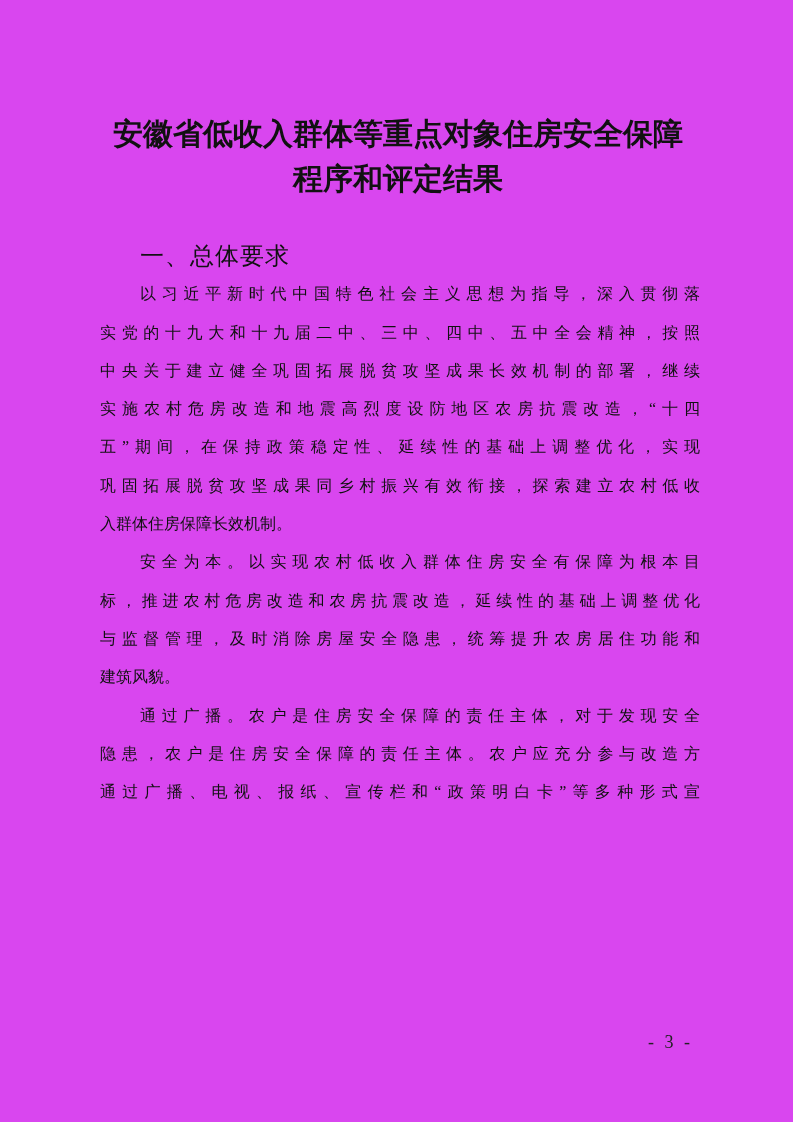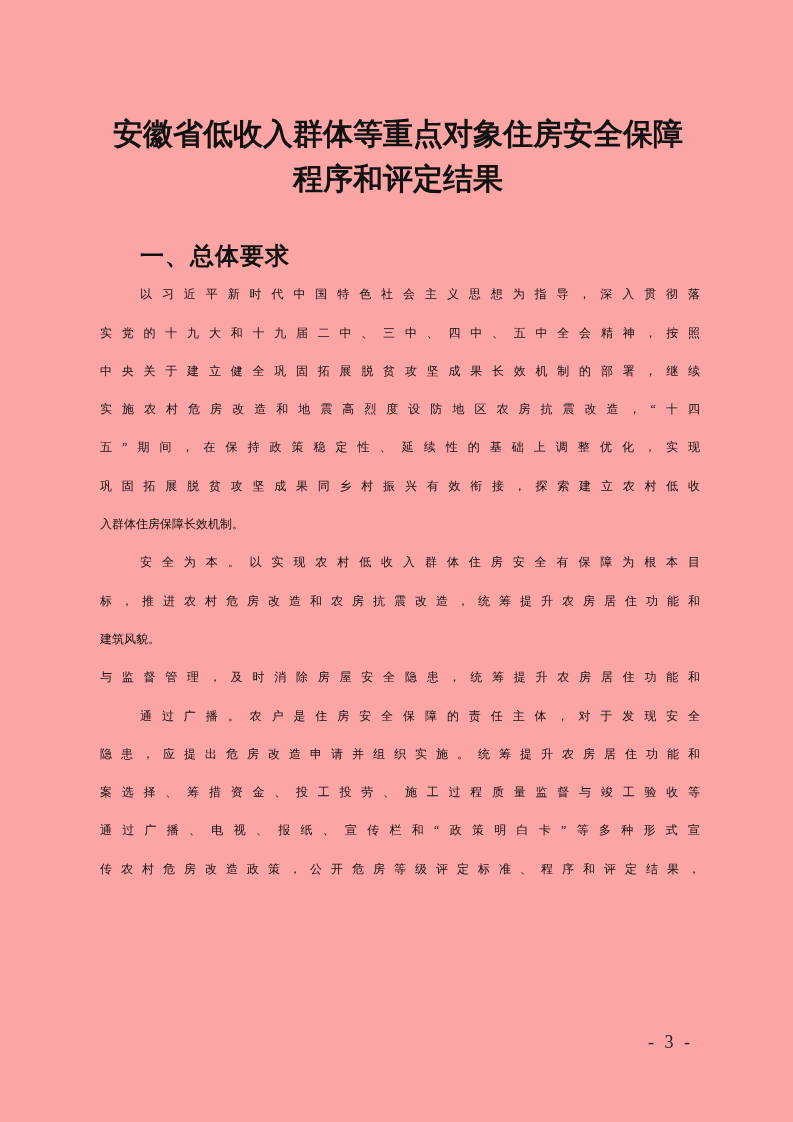--- a/index.html
+++ b/index.html
@@ -1,21 +1,21 @@
 <!DOCTYPE html>
 <html><head>
 <meta charset="utf-8">
 <style>
   html, body { margin: 0; padding: 0; background: #e8e8e8; }
   .page {
     position: relative;
     width: 793px;
     height: 1122px;
     margin: 0 auto;
-    background: #fca5a5;
+    background: #d946ef;
     color: #111111;
     font-family: "Liberation Serif", "DejaVu Serif", serif;
     overflow: hidden;
   }
   .doc-title {
     position: absolute;
     top: 111px;
     left: 96px;
     width: 604px;
     text-align: center;
@@ -29,29 +29,29 @@
     position: absolute;
     top: 237px;
     left: 100px;
     width: 600px;
   }
   .heading {
     height: 38.3px;
     line-height: 38.3px;
     padding-left: 40px;
     font-family: "Liberation Sans", "DejaVu Sans", sans-serif;
-    font-weight: bold;
+    font-weight: normal;
     font-size: 24px;
     letter-spacing: 1px;
     white-space: nowrap;
   }
   .line {
     height: 38.3px;
     line-height: 38.3px;
-    font-size: 12px;
+    font-size: 16px;
     text-align: justify;
     text-align-last: justify;
     text-justify: inter-character;
     white-space: nowrap;
   }
   .line.first { text-indent: 40px; }
   .line.last  { text-align: center; text-align-last: left; }
   .page-number {
     position: absolute;
     top: 1032px;
@@ -75,25 +75,23 @@
   <div class="doc-body" id="doc-body">
       <div class="heading">一、总体要求</div>
       <div class="line first">以习近平新时代中国特色社会主义思想为指导，深入贯彻落</div>
       <div class="line">实党的十九大和十九届二中、三中、四中、五中全会精神，按照</div>
       <div class="line">中央关于建立健全巩固拓展脱贫攻坚成果长效机制的部署，继续</div>
       <div class="line">实施农村危房改造和地震高烈度设防地区农房抗震改造，“十四</div>
       <div class="line">五”期间，在保持政策稳定性、延续性的基础上调整优化，实现</div>
       <div class="line">巩固拓展脱贫攻坚成果同乡村振兴有效衔接，探索建立农村低收</div>
       <div class="line last">入群体住房保障长效机制。</div>
       <div class="line first">安全为本。以实现农村低收入群体住房安全有保障为根本目</div>
-      <div class="line">标，推进农村危房改造和农房抗震改造，统筹提升农房居住功能和</div>
+      <div class="line">标，推进农村危房改造和农房抗震改造，延续性的基础上调整优化</div>
+      <div class="line">与监督管理，及时消除房屋安全隐患，统筹提升农房居住功能和</div>
       <div class="line last">建筑风貌。</div>
-      <div class="line">与监督管理，及时消除房屋安全隐患，统筹提升农房居住功能和</div>
       <div class="line first">通过广播。农户是住房安全保障的责任主体，对于发现安全</div>
-      <div class="line">隐患，应提出危房改造申请并组织实施。统筹提升农房居住功能和</div>
-      <div class="line">案选择、筹措资金、投工投劳、施工过程质量监督与竣工验收等</div>
+      <div class="line">隐患，农户是住房安全保障的责任主体。农户应充分参与改造方</div>
       <div class="line">通过广播、电视、报纸、宣传栏和“政策明白卡”等多种形式宣</div>
-      <div class="line">传农村危房改造政策，公开危房等级评定标准、程序和评定结果，</div>
     </div>
 
   <div class="page-number">- 3 -</div>
 
 </div>
 
 </body></html>

